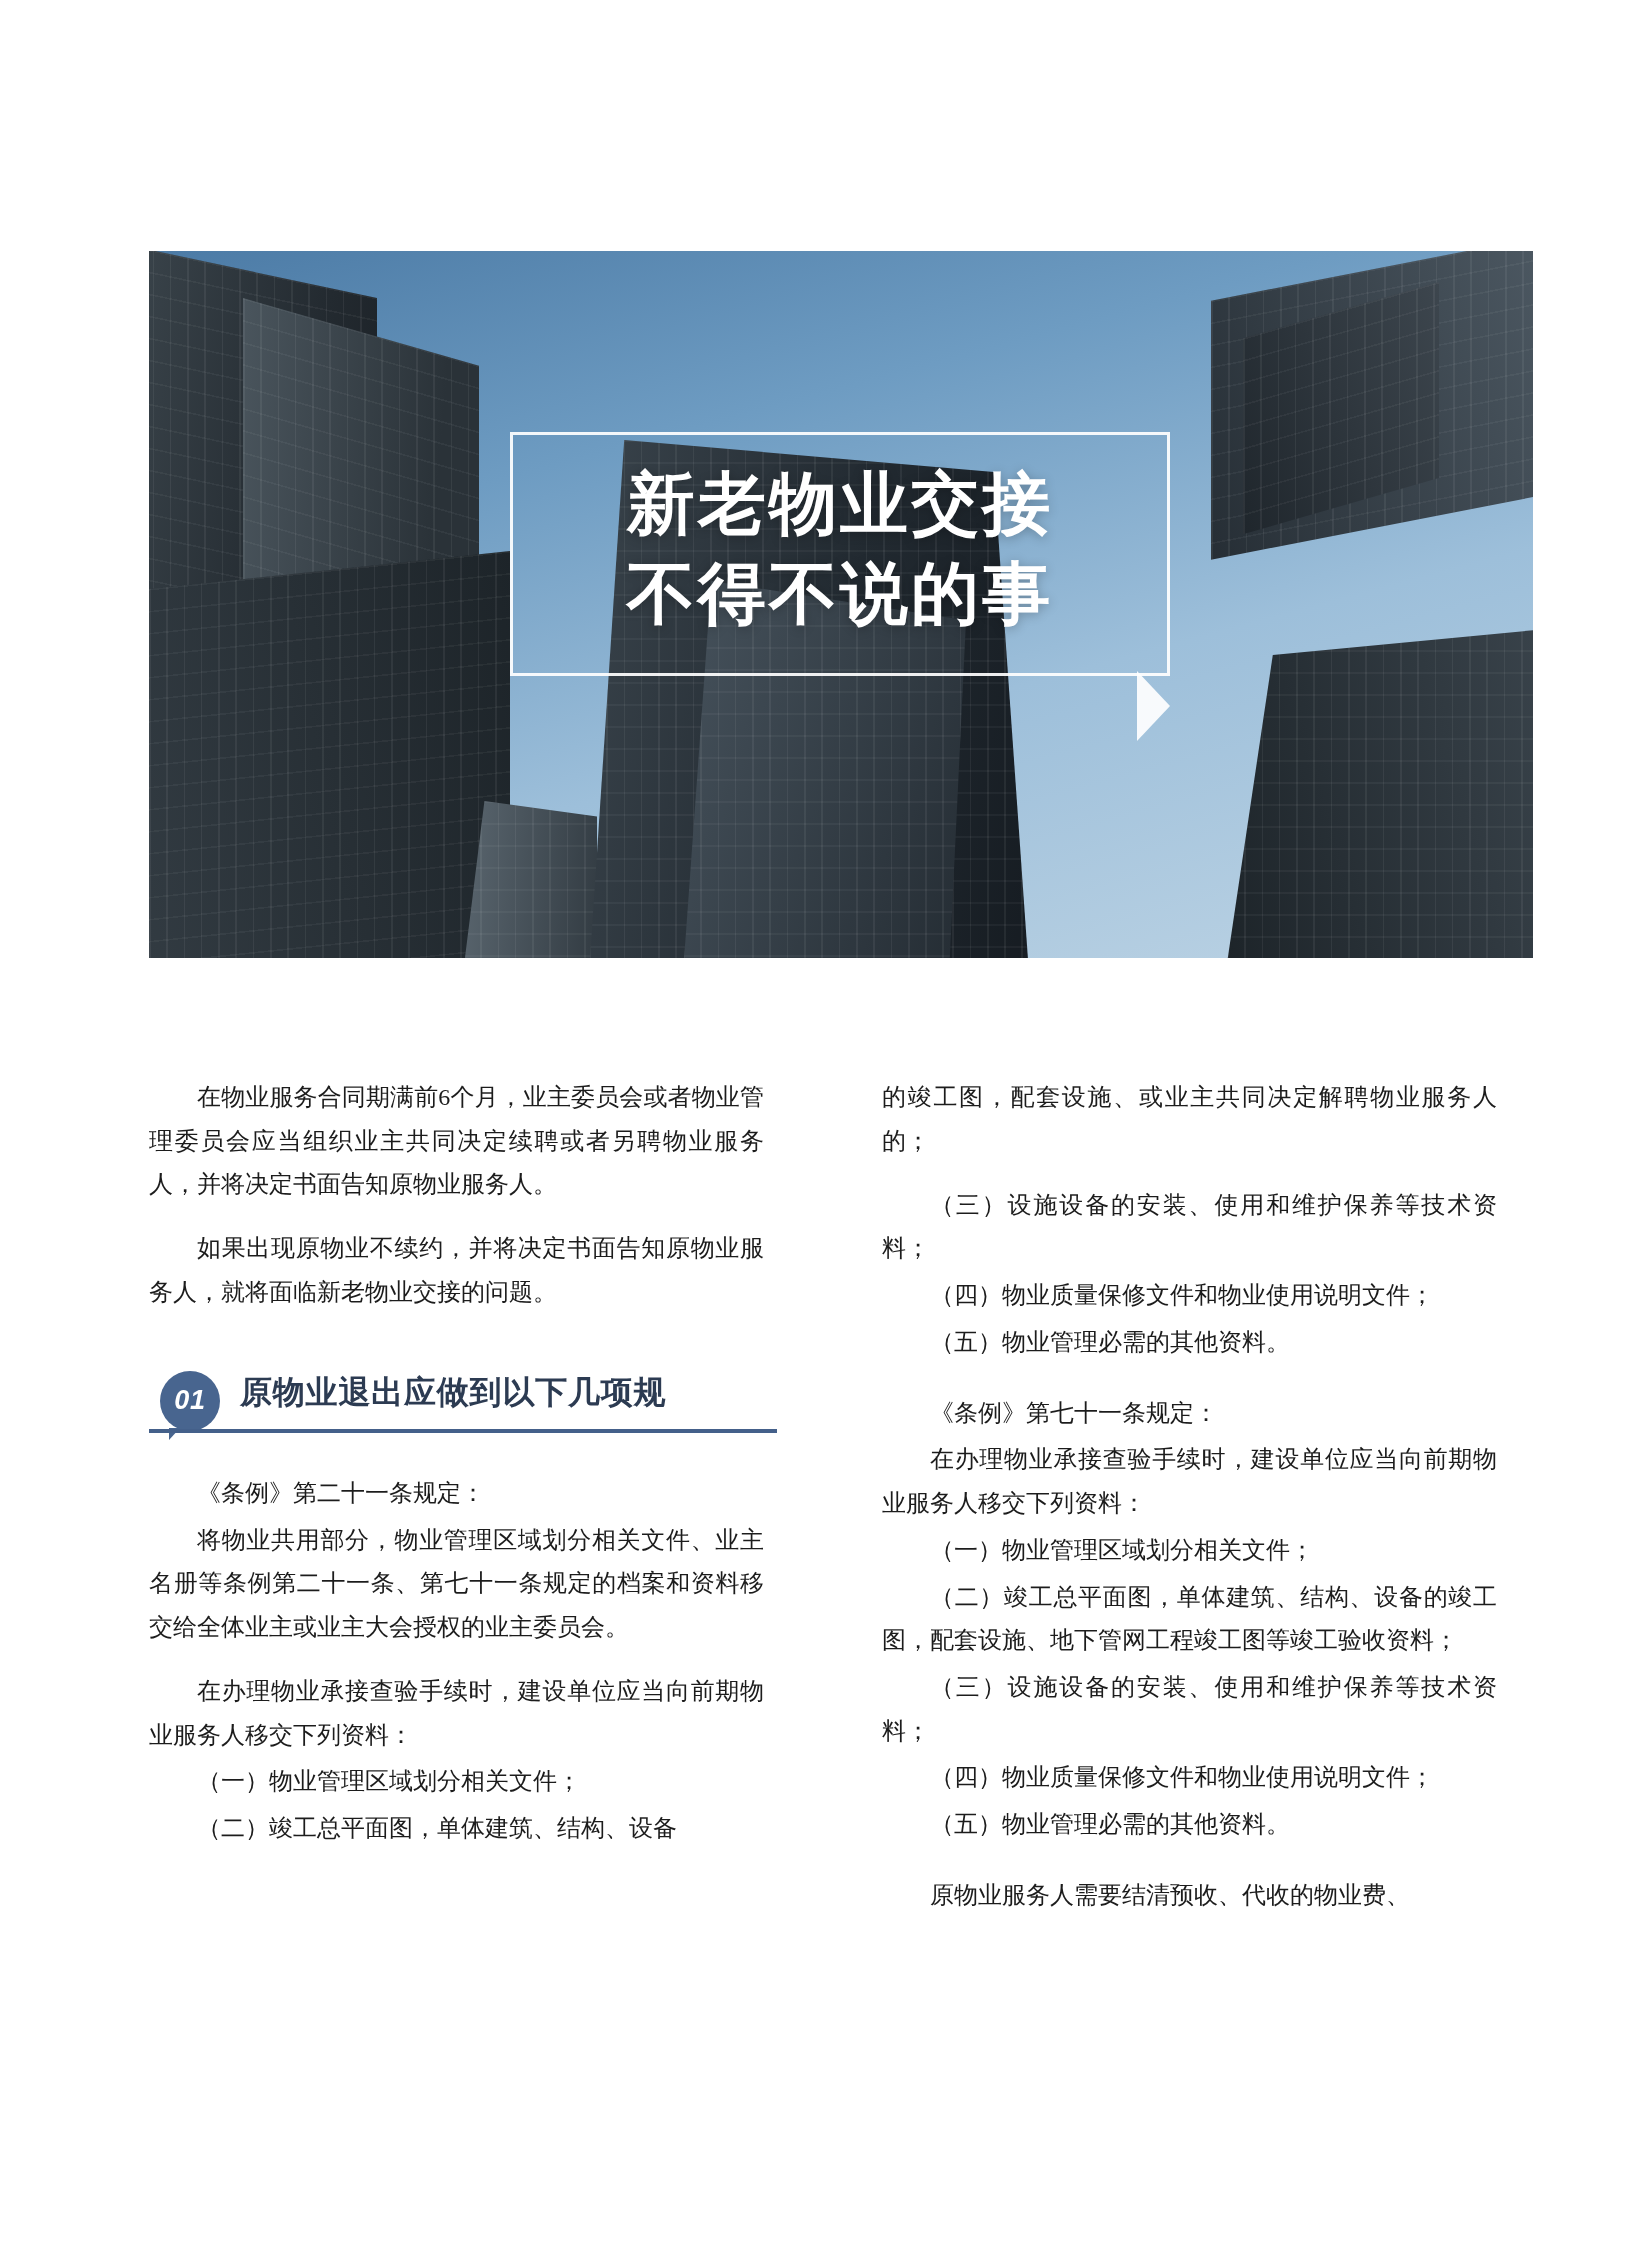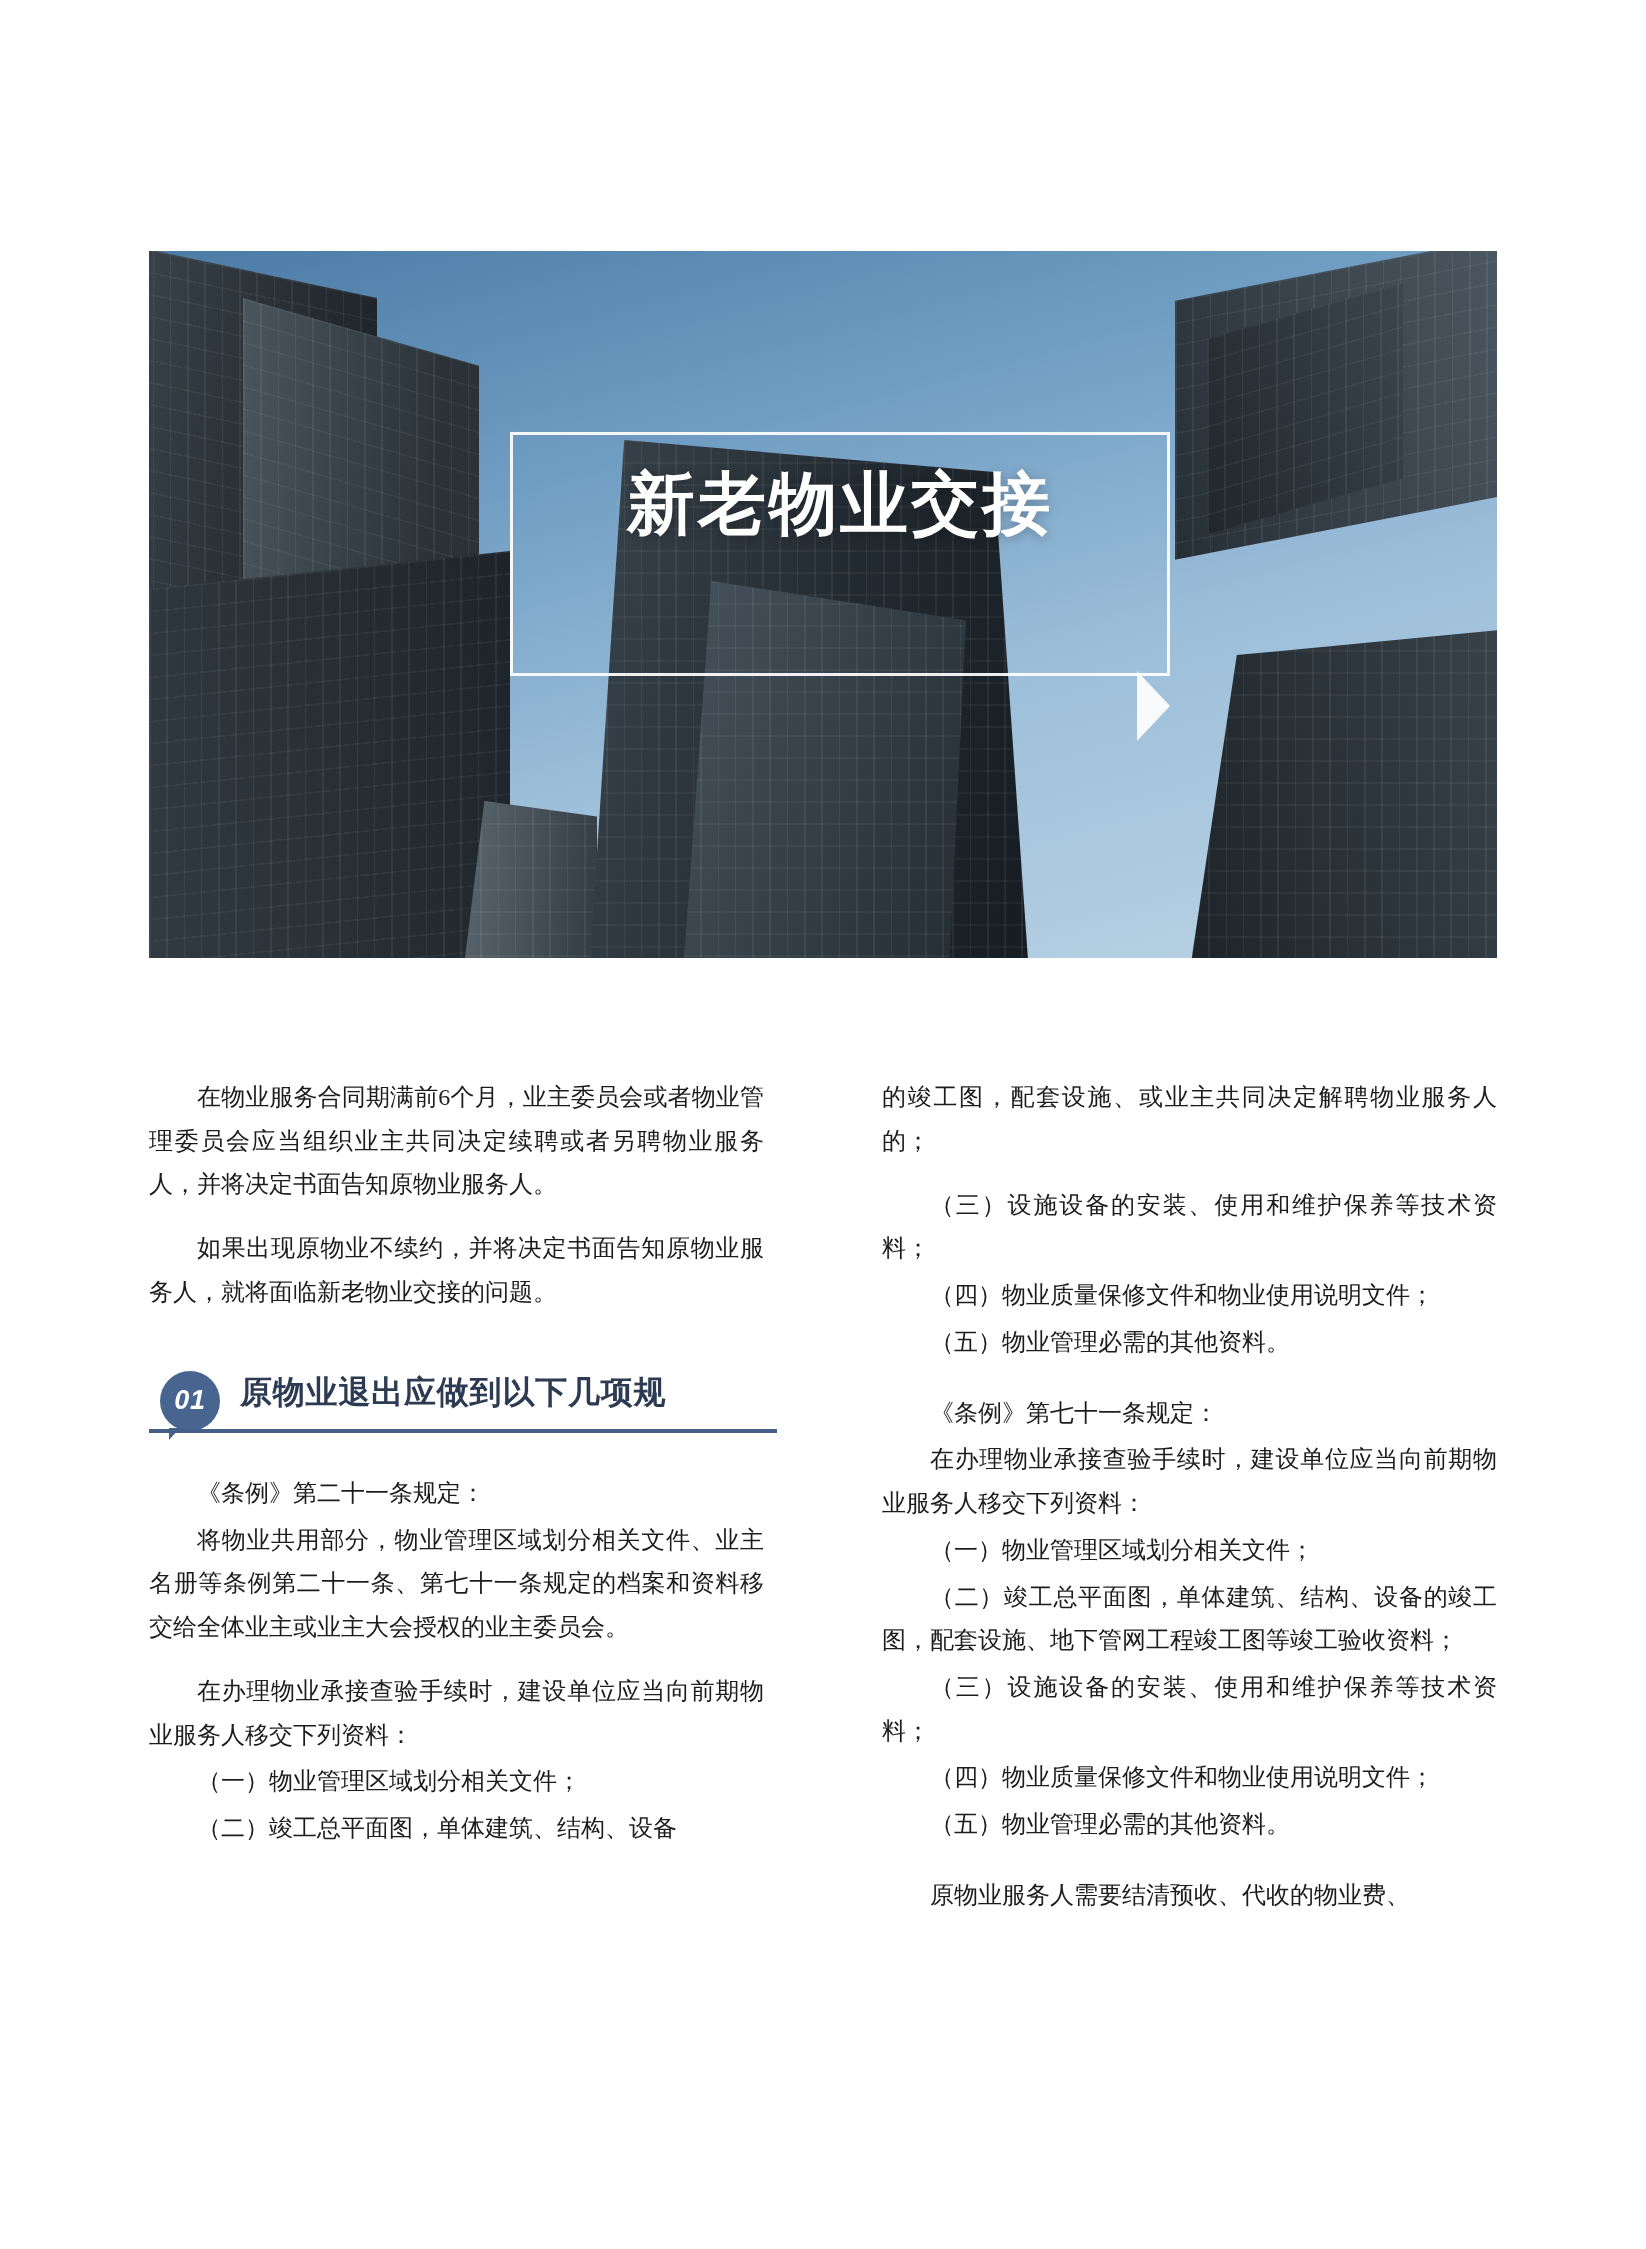--- a/index.html
+++ b/index.html
@@ -26,20 +26,21 @@
 
   
   .hero {
     position: absolute;
     left: 149px;
     top: 251px;
     width: 1348px;
     height: 707px;
     overflow: hidden;
     background: linear-gradient(180deg, #5d86ad 0%, #7ba2c4 35%, #a9c6dd 70%, #c3d7e6 100%);
+    padding-left: 36px;
   }
   .sky {
     position: absolute;
     inset: 0;
     background: linear-gradient(165deg, #4c7ba6 0%, #6e9cc2 30%, #9dbfda 62%, #bcd3e4 100%);
   }
   .cloud {
     position: absolute;
     right: 141px;
     top: 236px;
@@ -275,20 +276,21 @@
     <div class="bldg b-right-2">
         <div class="grid-win"></div>
       </div>
     <div class="bldg b-right-3">
         <div class="grid-win"></div>
       </div>
 
     <div class="title-frame"></div>
     <div class="hero-title">
       <span>新老物业交接</span>
+      <span class="l2">不得不说的事</span>
     </div>
   </div>
 
   <div class="cols">
 
     <div class="col">
       <p class="indent">在物业服务合同期满前6个月，业主委员会或者物业管理委员会应当组织业主共同决定续聘或者另聘物业服务人，并将决定书面告知原物业服务人。</p>
       <p class="indent">如果出现原物业不续约，并将决定书面告知原物业服务人，就将面临新老物业交接的问题。</p>
 
       <div class="sec-head">

